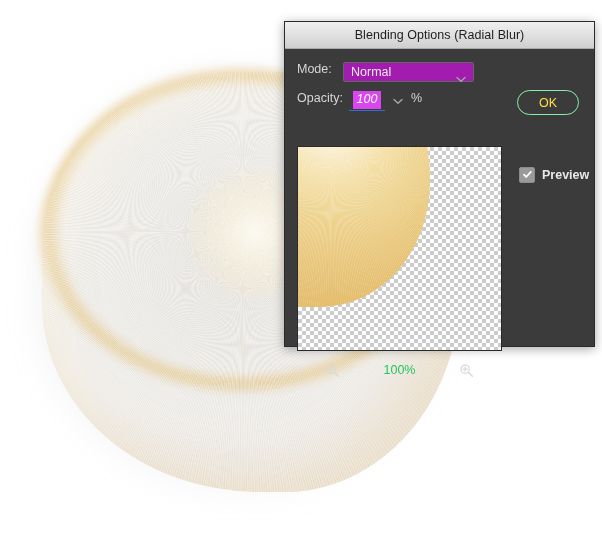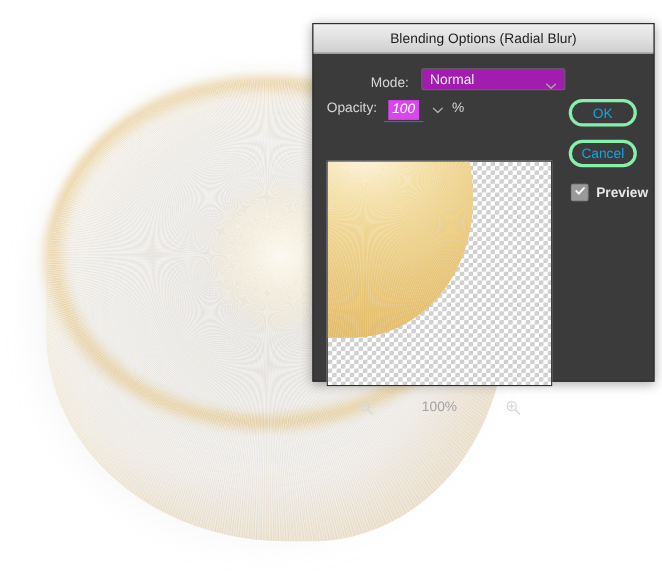--- a/index.html
+++ b/index.html
@@ -145,22 +145,21 @@
     position: relative;
     padding: 0;
     height: 314px;
   }
 
   
   .row-mode {
     position: absolute;
     left: 12px; top: 13px;
     display: flex;
-    align-items: flex-end;
-    margin-left: 40px;
+    align-items: flex-start;
   }
   .lbl {
     color: #d6d6d6;
     font-size: 12.5px;
     user-select: none;
   }
   .mode-label { width: 46px; }
 
   .select-wrap {
     position: relative;
@@ -228,24 +227,24 @@
     color: #d6d6d6;
     font-size: 12.5px;
     margin-left: 9px;
   }
 
   
   .pill-btn {
     position: absolute;
     width: 62px;
     height: 25px;
-    border: 3px solid #86efac;
+    border: 1px solid #86efac;
     border-radius: 13px;
     background: transparent;
-    color: #0ea5e9;
+    color: #fde047;
     font-size: 12.5px;
     font-family: "Liberation Sans", sans-serif;
     display: flex;
     align-items: center;
     justify-content: center;
     cursor: default;
     padding: 0;
   }
   .btn-ok     { left: 232px; top: 41px; }
   .btn-cancel { left: 232px; top: 78px; }
@@ -333,21 +332,21 @@
     left: 12px; top: 310px;
     width: 205px;
     height: 22px;
     display: flex;
     align-items: center;
     justify-content: space-between;
     padding: 0 28px;
     box-sizing: border-box;
   }
   .zoom-pct {
-    color: #a3a3a3;
+    color: #22c55e;
     font-size: 12.5px;
   }
   .mag {
     color: #d9d9d9;
     width: 15px; height: 15px;
     display: block;
   }
 </style>
 </head>
 <body>
@@ -389,21 +388,20 @@
       </div>
       <span class="mini-chev">
         <svg viewBox="0 0 10 7" width="10" height="7" aria-hidden="true">
           <path d="M1 1.5 L5 5.3 L9 1.5" fill="none" stroke="currentColor" stroke-width="1.3" stroke-linecap="round" stroke-linejoin="round"></path>
         </svg>
       </span>
       <span class="pct">%</span>
     </div>
 
     <button class="pill-btn btn-ok">OK</button>
-    <button class="pill-btn btn-cancel">Cancel</button>
 
     <div class="preview-row">
       <span class="cbox">
         <span>
           <svg viewBox="0 0 12 12" width="11" height="11" aria-hidden="true">
             <path d="M2.2 6.2 L4.6 8.7 L9.6 3.2" fill="none" stroke="#ffffff" stroke-width="1.9" stroke-linecap="round" stroke-linejoin="round"></path>
           </svg>
         </span>
       </span>
       <span class="preview-lbl">Preview</span>

